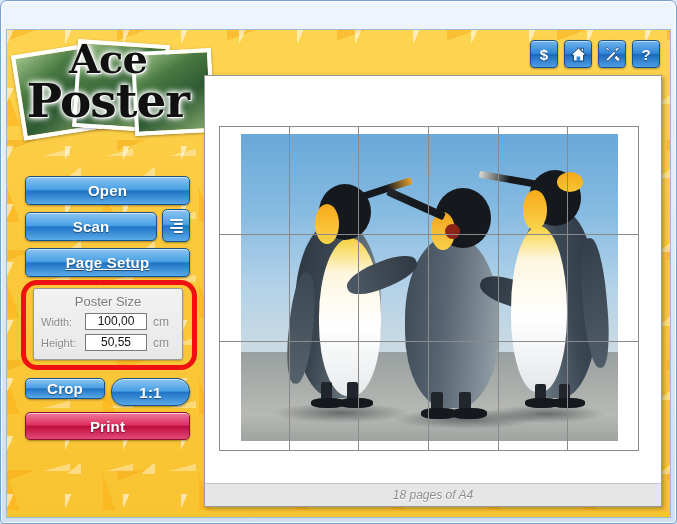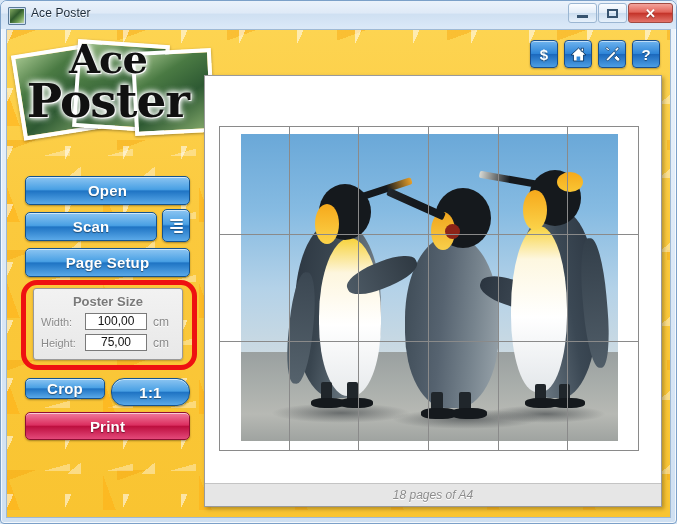--- a/index.html
+++ b/index.html
@@ -108,40 +108,40 @@
     text-shadow:0 1px 1px rgba(0,0,0,.45);
     letter-spacing:.2px;
   }
   .btn.red{
     border-color:#8e0f33;
     background:linear-gradient(to bottom,#f07a9c 0%,#dc2f60 46%,#be0f3f 52%,#e4497a 100%);
   }
   #btn-open{position:absolute;left:18px;top:146px;width:165px;height:29px;}
   #btn-scan{position:absolute;left:18px;top:182px;width:132px;height:29px;}
   #btn-scan-menu{position:absolute;left:155px;top:179px;width:28px;height:33px;font-size:12px;}
-  #btn-pagesetup{position:absolute;left:18px;top:218px;width:165px;height:29px;}
+  #btn-pagesetup{position:absolute;left:18px;top:218px;width:165px;height:29px;text-decoration:underline;}
   #btn-crop{position:absolute;left:18px;top:348px;width:80px;height:21px;}
   #btn-ratio{position:absolute;left:104px;top:348px;width:79px;height:28px;border-radius:13px;}
   #btn-print{position:absolute;left:18px;top:382px;width:165px;height:28px;}
   .menu-icon{display:flex;flex-direction:column;gap:2px;align-items:flex-end;}
   .menu-icon i{display:block;background:#fff;height:2px;border-radius:1px;box-shadow:0 1px 1px rgba(0,0,0,.4);}
   .menu-icon i:nth-child(1){width:13px;}
   .menu-icon i:nth-child(2){width:9px;}
   .menu-icon i:nth-child(3){width:13px;}
   .menu-icon i:nth-child(4){width:9px;}
   
   .poster-panel{
     position:absolute;left:26px;top:258px;width:150px;height:72px;
     box-sizing:border-box;
     border:1px solid #9a9a9a;border-radius:3px;
     background:linear-gradient(to bottom,#f2f2f2 0%,#e8e8e8 100%);
     box-shadow:0 1px 2px rgba(0,0,0,.25);
   }
   .poster-title{
-    text-align:center;font-size:13px;font-weight:bold;color:#7a7a7a;
+    text-align:center;font-size:13px;font-weight:normal;color:#7a7a7a;
     margin-top:5px;text-shadow:0 1px 0 #fff;
   }
   .field-row{display:flex;align-items:center;margin:4px 0 0 7px;}
   .field-label{width:44px;font-size:11px;color:#8a8a8a;text-shadow:0 1px 0 #fff;}
   .field-input{
     width:62px;height:17px;box-sizing:border-box;
     border:1px solid #7a7a7a;background:#fff;
     text-align:center;font-size:12px;color:#111;line-height:15px;
   }
   .field-unit{font-size:12px;color:#8a8a8a;margin-left:6px;text-shadow:0 1px 0 #fff;}
@@ -209,35 +209,20 @@
   .statusbar span{
     font-size:12px;font-style:italic;color:#8d8d8d;
     text-shadow:0 1px 0 #fff;
   }
 </style>
 </head>
 <body>
 
 <div class="window">
 
-  <div class="titlebar">
-    <div class="title-icon"></div>
-    <div class="title-text">Ace Poster</div>
-    <div class="caption-buttons">
-      <div class="cb">
-        <span class="glyph-min"></span>
-      </div>
-      <div class="cb">
-        <span class="glyph-max"></span>
-      </div>
-      <div class="cb close">
-        <span class="glyph-x">✕</span>
-      </div>
-    </div>
-  </div>
 
   <div class="client">
     <div class="confetti"></div>
 
     <div class="logo">
       <div class="photo-card pc1"></div>
       <div class="photo-card pc2"></div>
       <div class="photo-card pc3"></div>
       <div class="logo-text">
         <span class="l1">Ace</span>
@@ -283,21 +268,21 @@
 
     <div class="poster-panel">
       <div class="poster-title">Poster Size</div>
       <div class="field-row">
         <div class="field-label">Width:</div>
         <div class="field-input">100,00</div>
         <div class="field-unit">cm</div>
       </div>
       <div class="field-row">
         <div class="field-label">Height:</div>
-        <div class="field-input">75,00</div>
+        <div class="field-input">50,55</div>
         <div class="field-unit">cm</div>
       </div>
     </div>
     <div class="highlight-ring"></div>
 
     <div class="btn" id="btn-crop">Crop</div>
     <div class="btn" id="btn-ratio">1:1</div>
     <div class="btn red" id="btn-print">Print</div>
 
     <div class="preview">

